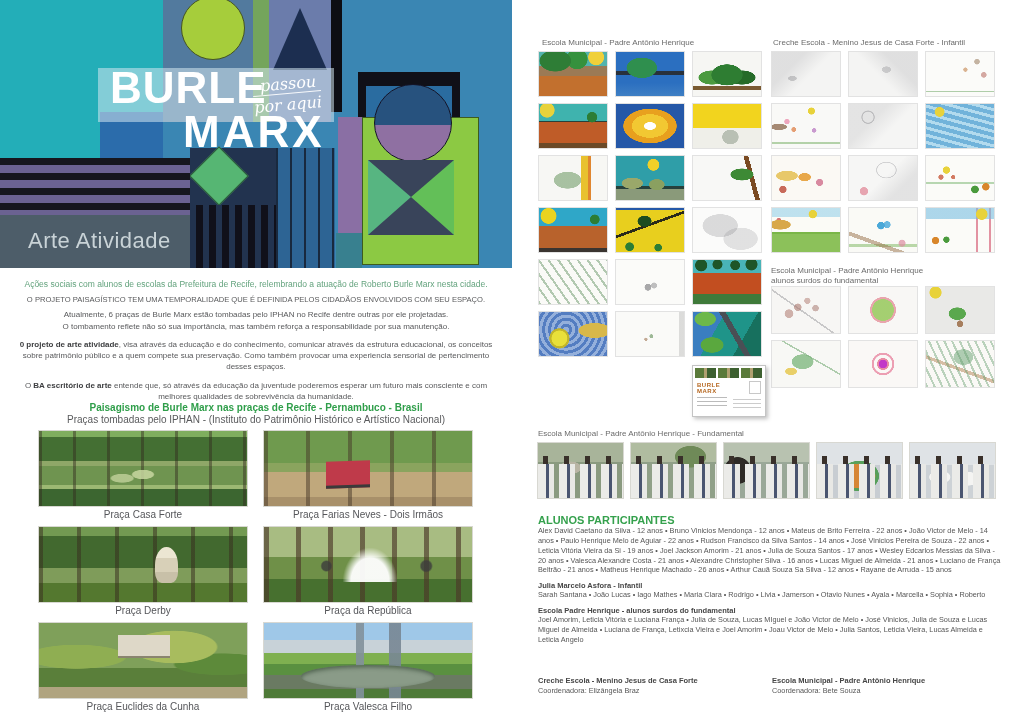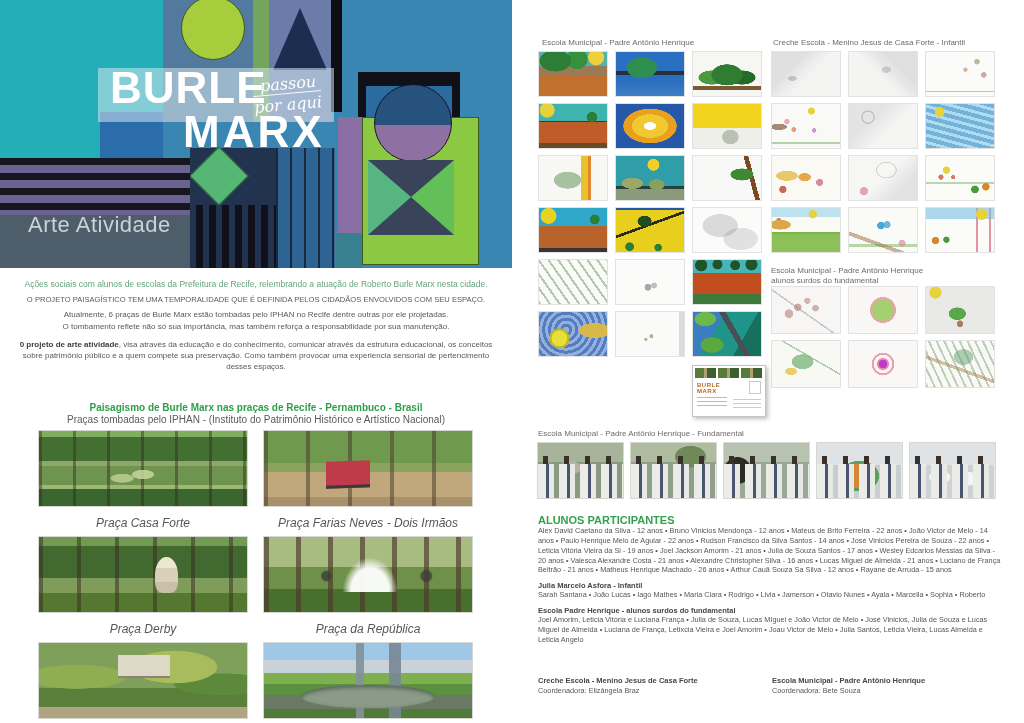--- a/index.html
+++ b/index.html
@@ -22,21 +22,21 @@
   .limeCircle{left:181px;top:-4px;width:62px;height:62px;border-radius:50%;background:#a6cd3b;border:1px solid #47551f;}
   .vbar{left:331px;top:0;width:11px;height:112px;background:#0d0d13;}
   .brightBlue{left:100px;top:112px;width:63px;height:46px;background:#2b6cab;}
   .lightBand{left:98px;top:68px;width:236px;height:54px;background:rgba(212,231,240,.55);}
   .navyBlock{left:190px;top:148px;width:145px;height:120px;background:#22334f;}
   .diamond{left:198px;top:155px;width:40px;height:40px;background:#56b673;border:1px solid #2c5b3a;transform:rotate(45deg);}
   .vstripes{left:196px;top:205px;width:80px;height:63px;background:repeating-linear-gradient(90deg,#10101a 0 7px,#22334f 7px 13px);}
   .blueCol2{left:276px;top:148px;width:59px;height:120px;background:#2d6494;background-image:repeating-linear-gradient(90deg,rgba(16,16,26,.7) 0 2px,transparent 2px 14px);}
   .hstripes{left:0;top:158px;width:190px;height:57px;background:repeating-linear-gradient(180deg,#16161e 0 7px,#6b6292 7px 15px);}
   .grayBlock{left:0;top:215px;width:190px;height:53px;background:#4d5d69;}
-  .arte{left:28px;top:212px;font-size:22px;font-weight:300;letter-spacing:.5px;color:#c9d3d7;}
+  .arte{left:28px;top:228px;font-size:22px;font-weight:300;letter-spacing:.5px;color:#c9d3d7;}
   .blackSq{left:358px;top:72px;width:102px;height:78px;background:#101018;}
   .blueSqIn{left:366px;top:86px;width:86px;height:56px;background:#2a6ca0;}
   .greenSq{left:362px;top:117px;width:115px;height:146px;background:#8cc943;border:1px solid #3e5c1e;}
   .purpleStrip{left:338px;top:117px;width:24px;height:116px;background:#8a6fa4;}
   .circleSplit{left:374px;top:84px;width:76px;height:76px;border-radius:50%;border:1px solid #141428;background:linear-gradient(180deg,#27527e 0 52%,#8f70a2 52%);}
   .bowtieSq{left:368px;top:160px;width:86px;height:75px;background:#39445a;}
   .triL{left:368px;top:160px;width:0;height:0;border-top:37px solid transparent;border-bottom:38px solid transparent;border-left:43px solid #57b581;}
   .triR{left:411px;top:160px;width:0;height:0;border-top:37px solid transparent;border-bottom:38px solid transparent;border-right:43px solid #63bf58;}
   .tealBtm{left:336px;top:233px;width:26px;height:35px;background:#38808f;}
   .tBurle{left:110px;top:66px;font-size:44px;line-height:1;font-weight:800;letter-spacing:1px;color:#fff;}
@@ -50,21 +50,21 @@
   .paras{left:16px;top:295px;width:480px;text-align:center;}
   .para{margin:0 0 7px;font-size:8px;line-height:1.4;}
   .para.caps{font-size:7.6px;margin-bottom:3px;}
   .para.tight{margin-bottom:1px;}
   .para b{color:#3f4042;}
   .secTitle{left:0;top:402px;width:512px;text-align:center;font-size:10px;font-weight:bold;color:#2f9e4a;}
   .secSub{left:0;top:414px;width:512px;text-align:center;font-size:10px;color:#595a5c;}
   .parkGrid{left:38px;top:430px;width:436px;display:grid;grid-template-columns:210px 210px;column-gap:15px;row-gap:6px;}
   figure.park{margin:0;}
   .park-photo{width:210px;height:77px;position:relative;overflow:hidden;border:1px solid #d8d8d2;box-sizing:border-box;}
-  .park-cap{text-align:center;font-size:12px;color:#55565a;margin-top:9px;font-style:italic;}
+  .park-cap{text-align:center;font-size:10px;color:#55565a;margin-top:2px;}
 
   
   .p-casa{background-image:
     radial-gradient(ellipse at 50% 58%,rgba(200,215,160,.85) 0 7%,transparent 8%),
     radial-gradient(ellipse at 40% 63%,rgba(205,218,165,.7) 0 6%,transparent 7%),
     repeating-linear-gradient(90deg,rgba(50,40,30,.45) 0 3px,transparent 3px 34px),
     linear-gradient(180deg,#7fae5e 0 8%,#446f33 8% 40%,#8fa768 40% 46%,#6f9450 46% 72%,#9cb873 72% 78%,#3c6630 78%);}
   .p-farias{background-image:
     repeating-linear-gradient(90deg,rgba(70,55,40,.5) 0 4px,transparent 4px 42px),
     linear-gradient(180deg,#6f9a4e 0 42%,#8aa45e 42% 55%,#c0a87c 55% 88%,#a8906a 88%);}
@@ -316,20 +316,21 @@
       <div class="sh script scr2">por aqui</div>
       <div class="sh arte">Arte Atividade</div>
     </div>
 
     <div class="abs intro">Ações sociais com alunos de escolas da Prefeitura de Recife, relembrando a atuação de Roberto Burle Marx nesta cidade.</div>
     <div class="abs paras">
         <p class="para caps">O PROJETO PAISAGÍSTICO TEM UMA TEMPORALIDADE QUE É DEFINIDA PELOS CIDADÃOS ENVOLVIDOS COM SEU ESPAÇO.</p>
         <p class="para tight">Atualmente, 6 praças de Burle Marx estão tombadas pelo IPHAN no Recife dentre outras por ele projetadas.</p>
         <p class="para">O tombamento reflete não só sua importância, mas também reforça a responsabilidade por sua manutenção.</p>
         <p class="para"><b>0 projeto de arte atividade</b>, visa através da educação e do conhecimento, comunicar através da estrutura educacional, os conceitos sobre patrimônio público e a quem compete sua preservação. Como também provocar uma experiencia sensorial de pertencimento desses espaços.</p>
+        <p class="para">O <b>BA escritório de arte</b> entende que, só através da educação da juventude poderemos esperar um futuro mais consciente e com melhores qualidades de sobrevivência da humanidade.</p>
       </div>
     <div class="abs secTitle">Paisagismo de Burle Marx nas praças de Recife - Pernambuco - Brasil</div>
     <div class="abs secSub">Praças tombadas pelo IPHAN - (Instituto do Patrimônio Histórico e Artístico Nacional)</div>
     <div class="abs parkGrid">
         <figure class="park">
           <div class="park-photo p-casa"></div>
           <figcaption class="park-cap">Praça Casa Forte</figcaption>
         </figure>
         <figure class="park">
           <div class="park-photo p-farias"></div>

